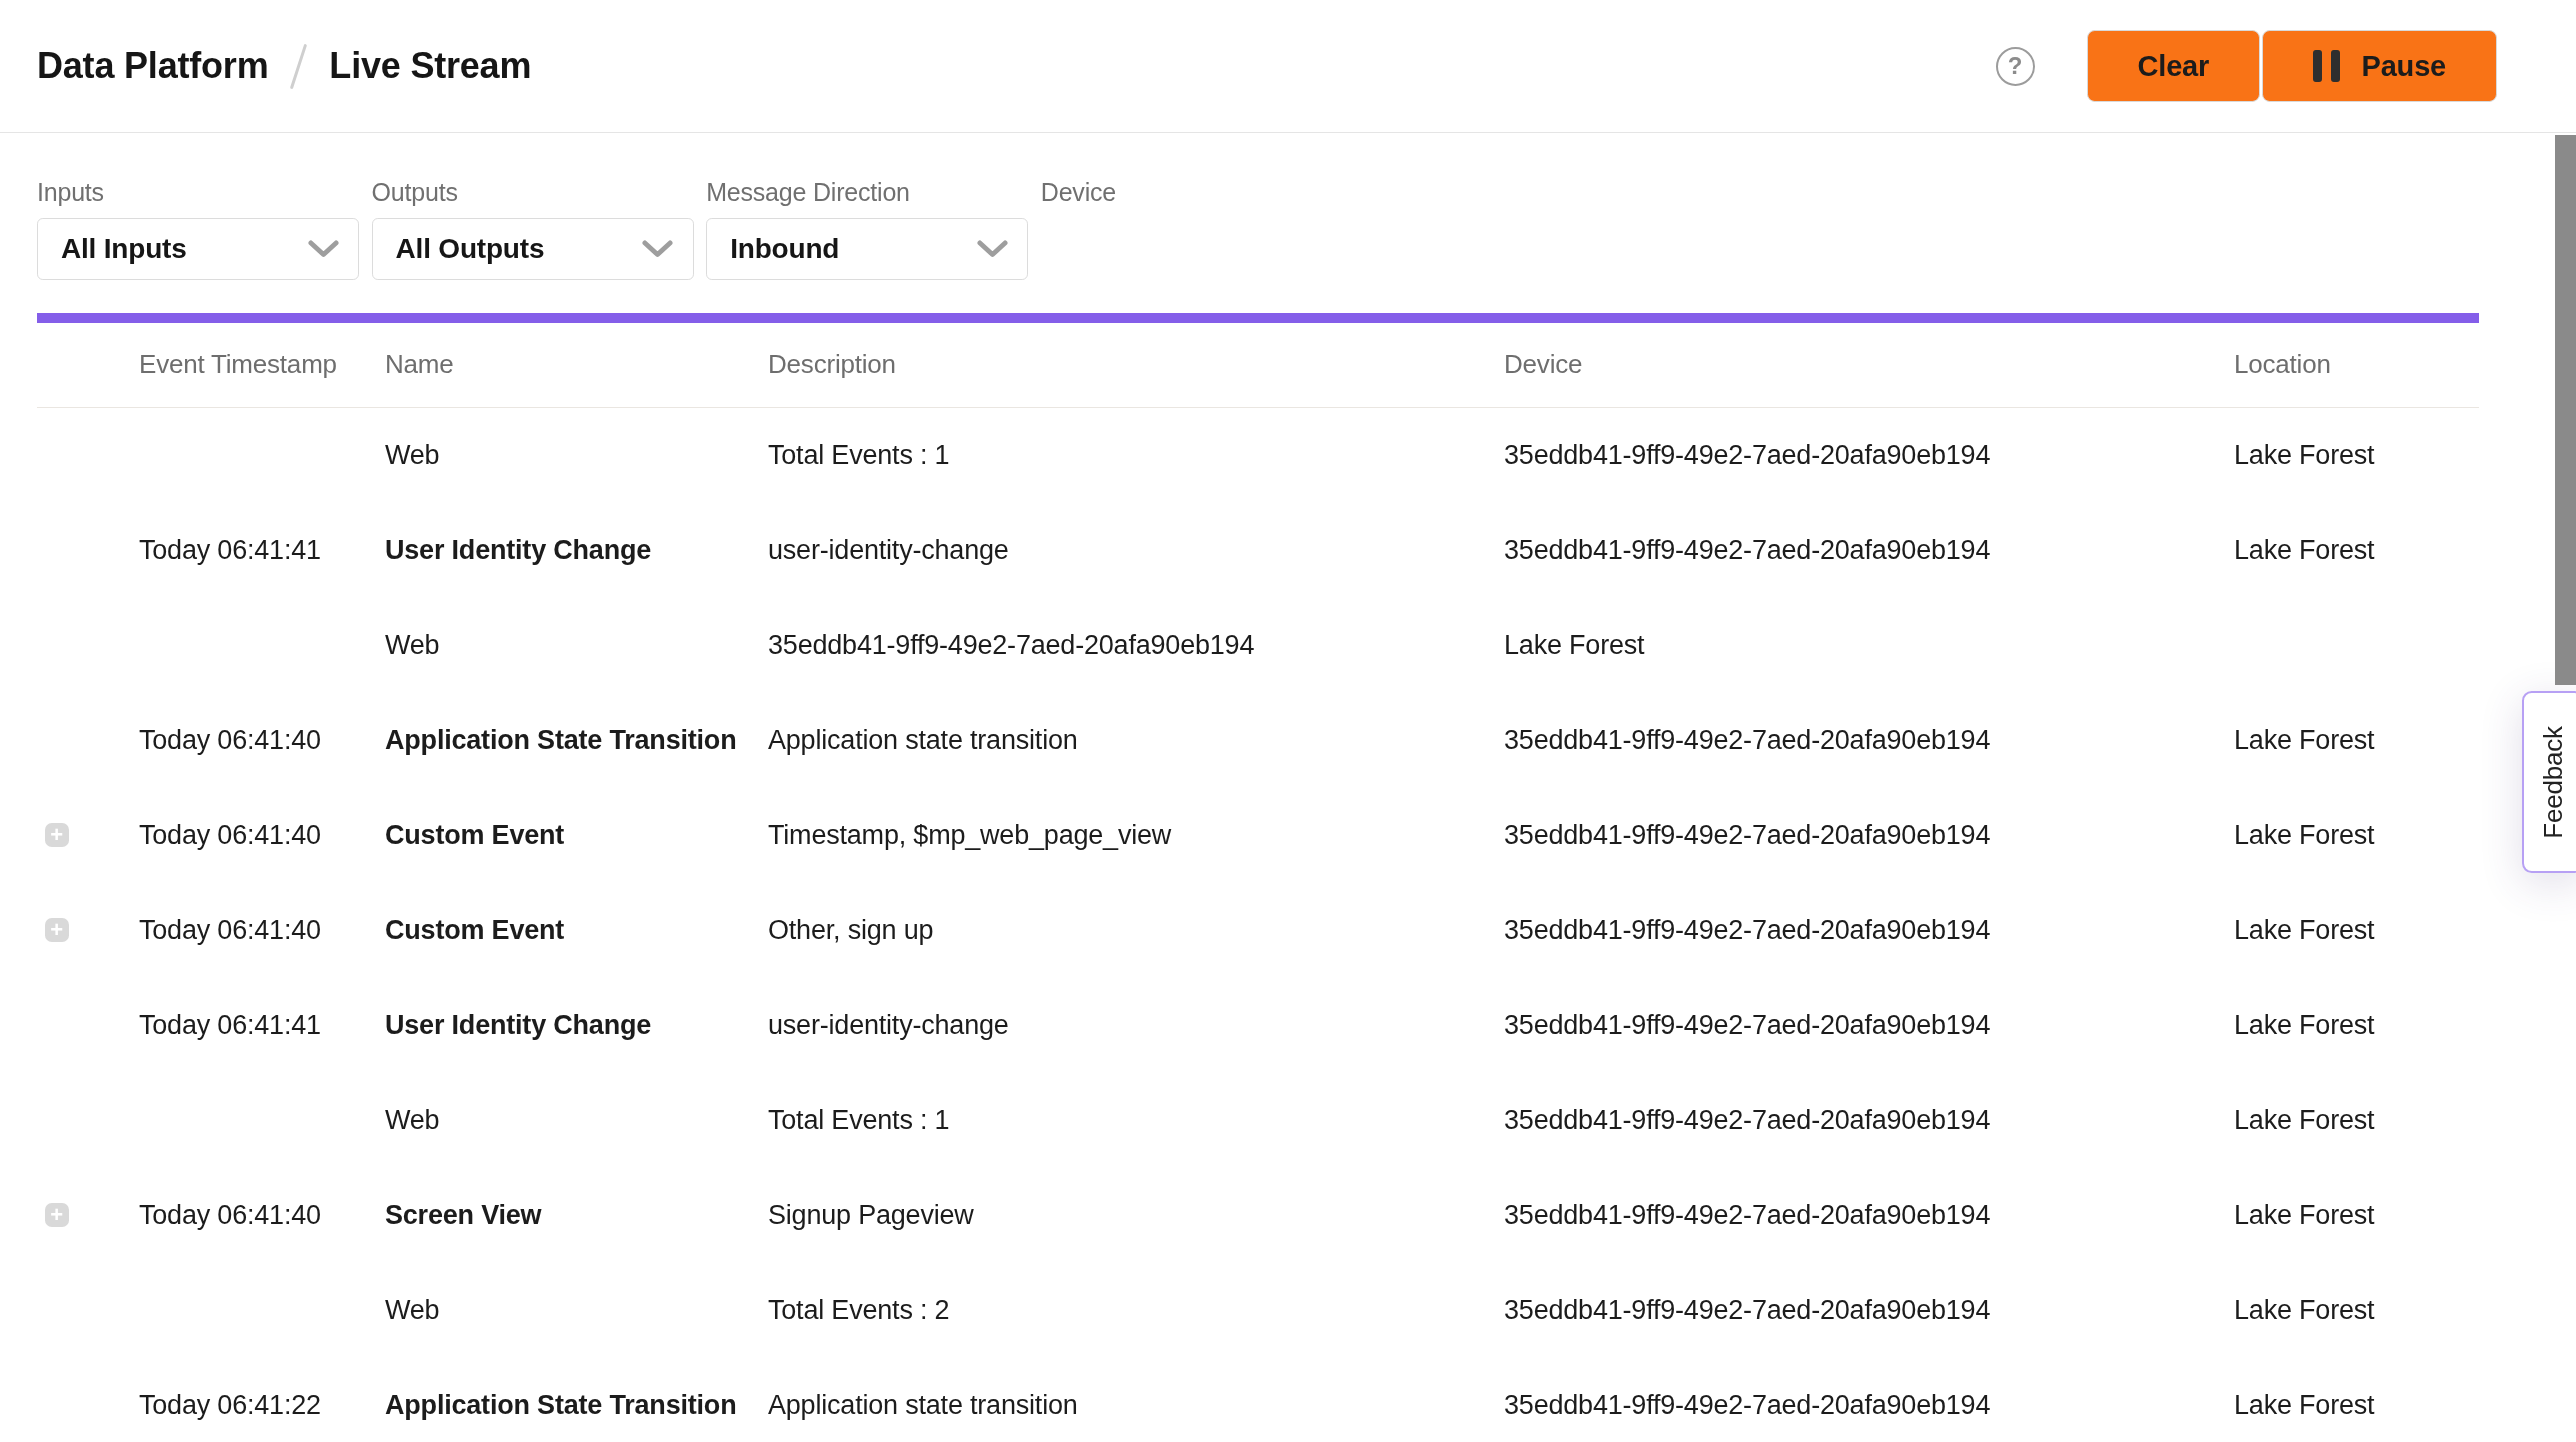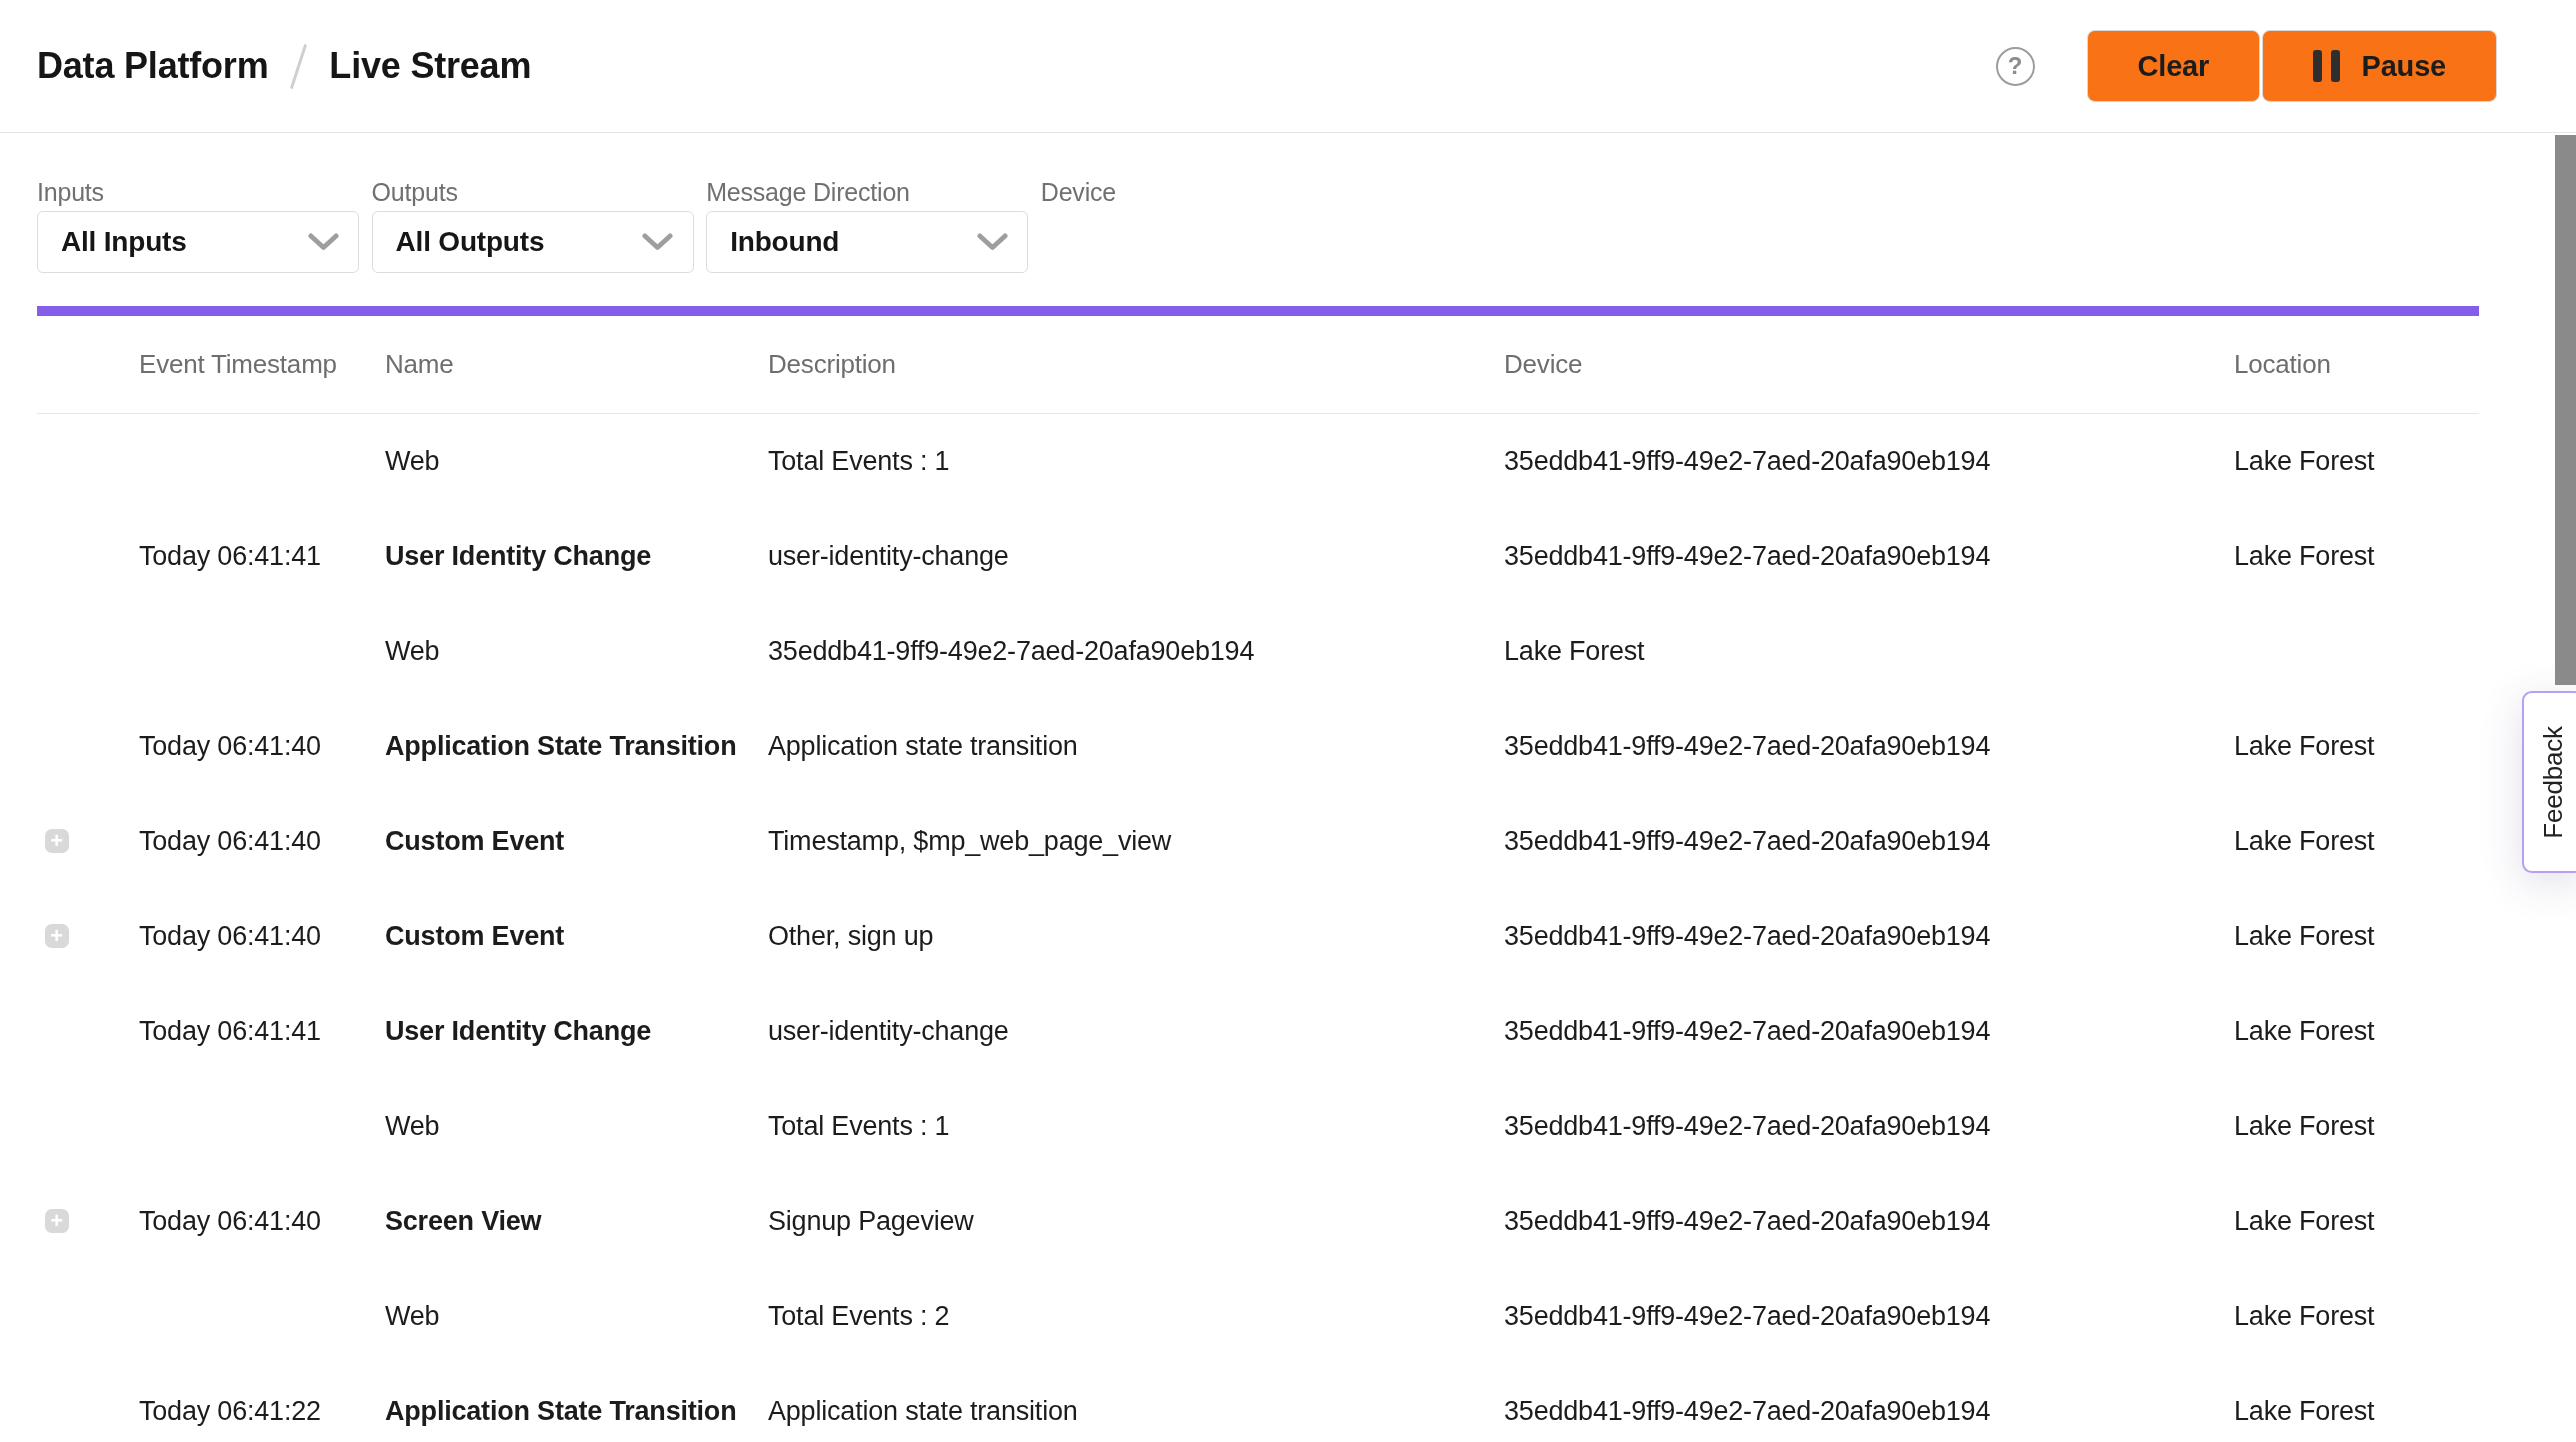--- a/index.html
+++ b/index.html
@@ -34,38 +34,38 @@
     font-family:inherit; letter-spacing:-0.2px;
   }
   .btn + .btn { margin-left:2px; }
   .pause-bars { display:flex; margin-right:21.4px; }
   .pause-bars span { width:8.7px; height:32px; background:#2e2e2e; border-radius:2.9px; }
   .pause-bars span + span { margin-left:9.7px; }
 
   
   .filters { display:flex; margin:45px 0 0 37px; }
   .filter-group { margin-right:12.6px; }
-  .filter-label { font-size:25px; color:#707070; margin-bottom:4px; }
+  .filter-label { font-size:25px; color:#707070; margin-bottom:11px; }
   .filter-select {
     width:322px; height:62px; border:1.9px solid #dcdcdc; border-radius:5.8px;
     background:#fff; display:flex; align-items:center; justify-content:space-between;
     padding:0 19.4px 0 23px; font-size:28px; font-weight:600; color:#161616; cursor:pointer;
   }
   .chevron { flex:0 0 auto; }
 
   
   .accent-bar { width:2442px; height:9.7px; margin:33px 0 0 37px; background:var(--accent,#845ee9); }
 
   
   .stream-table { margin-left:37px; width:2442px; }
   .trow {
     display:grid; grid-template-columns:102px 246px 383px 736px 730px auto;
     align-items:center;
   }
-  .thead { height:98px; color:#6e6e6e; font-size:26px; border-bottom:1.9px solid #eae6e1; }
+  .thead { height:85px; color:#6e6e6e; font-size:26px; border-bottom:1.9px solid #eae6e1; }
   .tbody .trow { height:95px; font-size:27px; cursor:pointer; }
   .cell { overflow:hidden; white-space:nowrap; padding-right:19.4px; }
   .cell-name.bold { font-weight:700; }
   .expand-btn {
     width:24px; height:24px; border:none; border-radius:6.8px; background:#d9d9d9;
     color:#ffffff; font-size:22px; font-weight:700; line-height:22px;
     display:flex; align-items:center; justify-content:center; margin-left:7.8px;
     cursor:pointer; font-family:inherit;
   }
   .expand-btn.hidden { visibility:hidden; }

